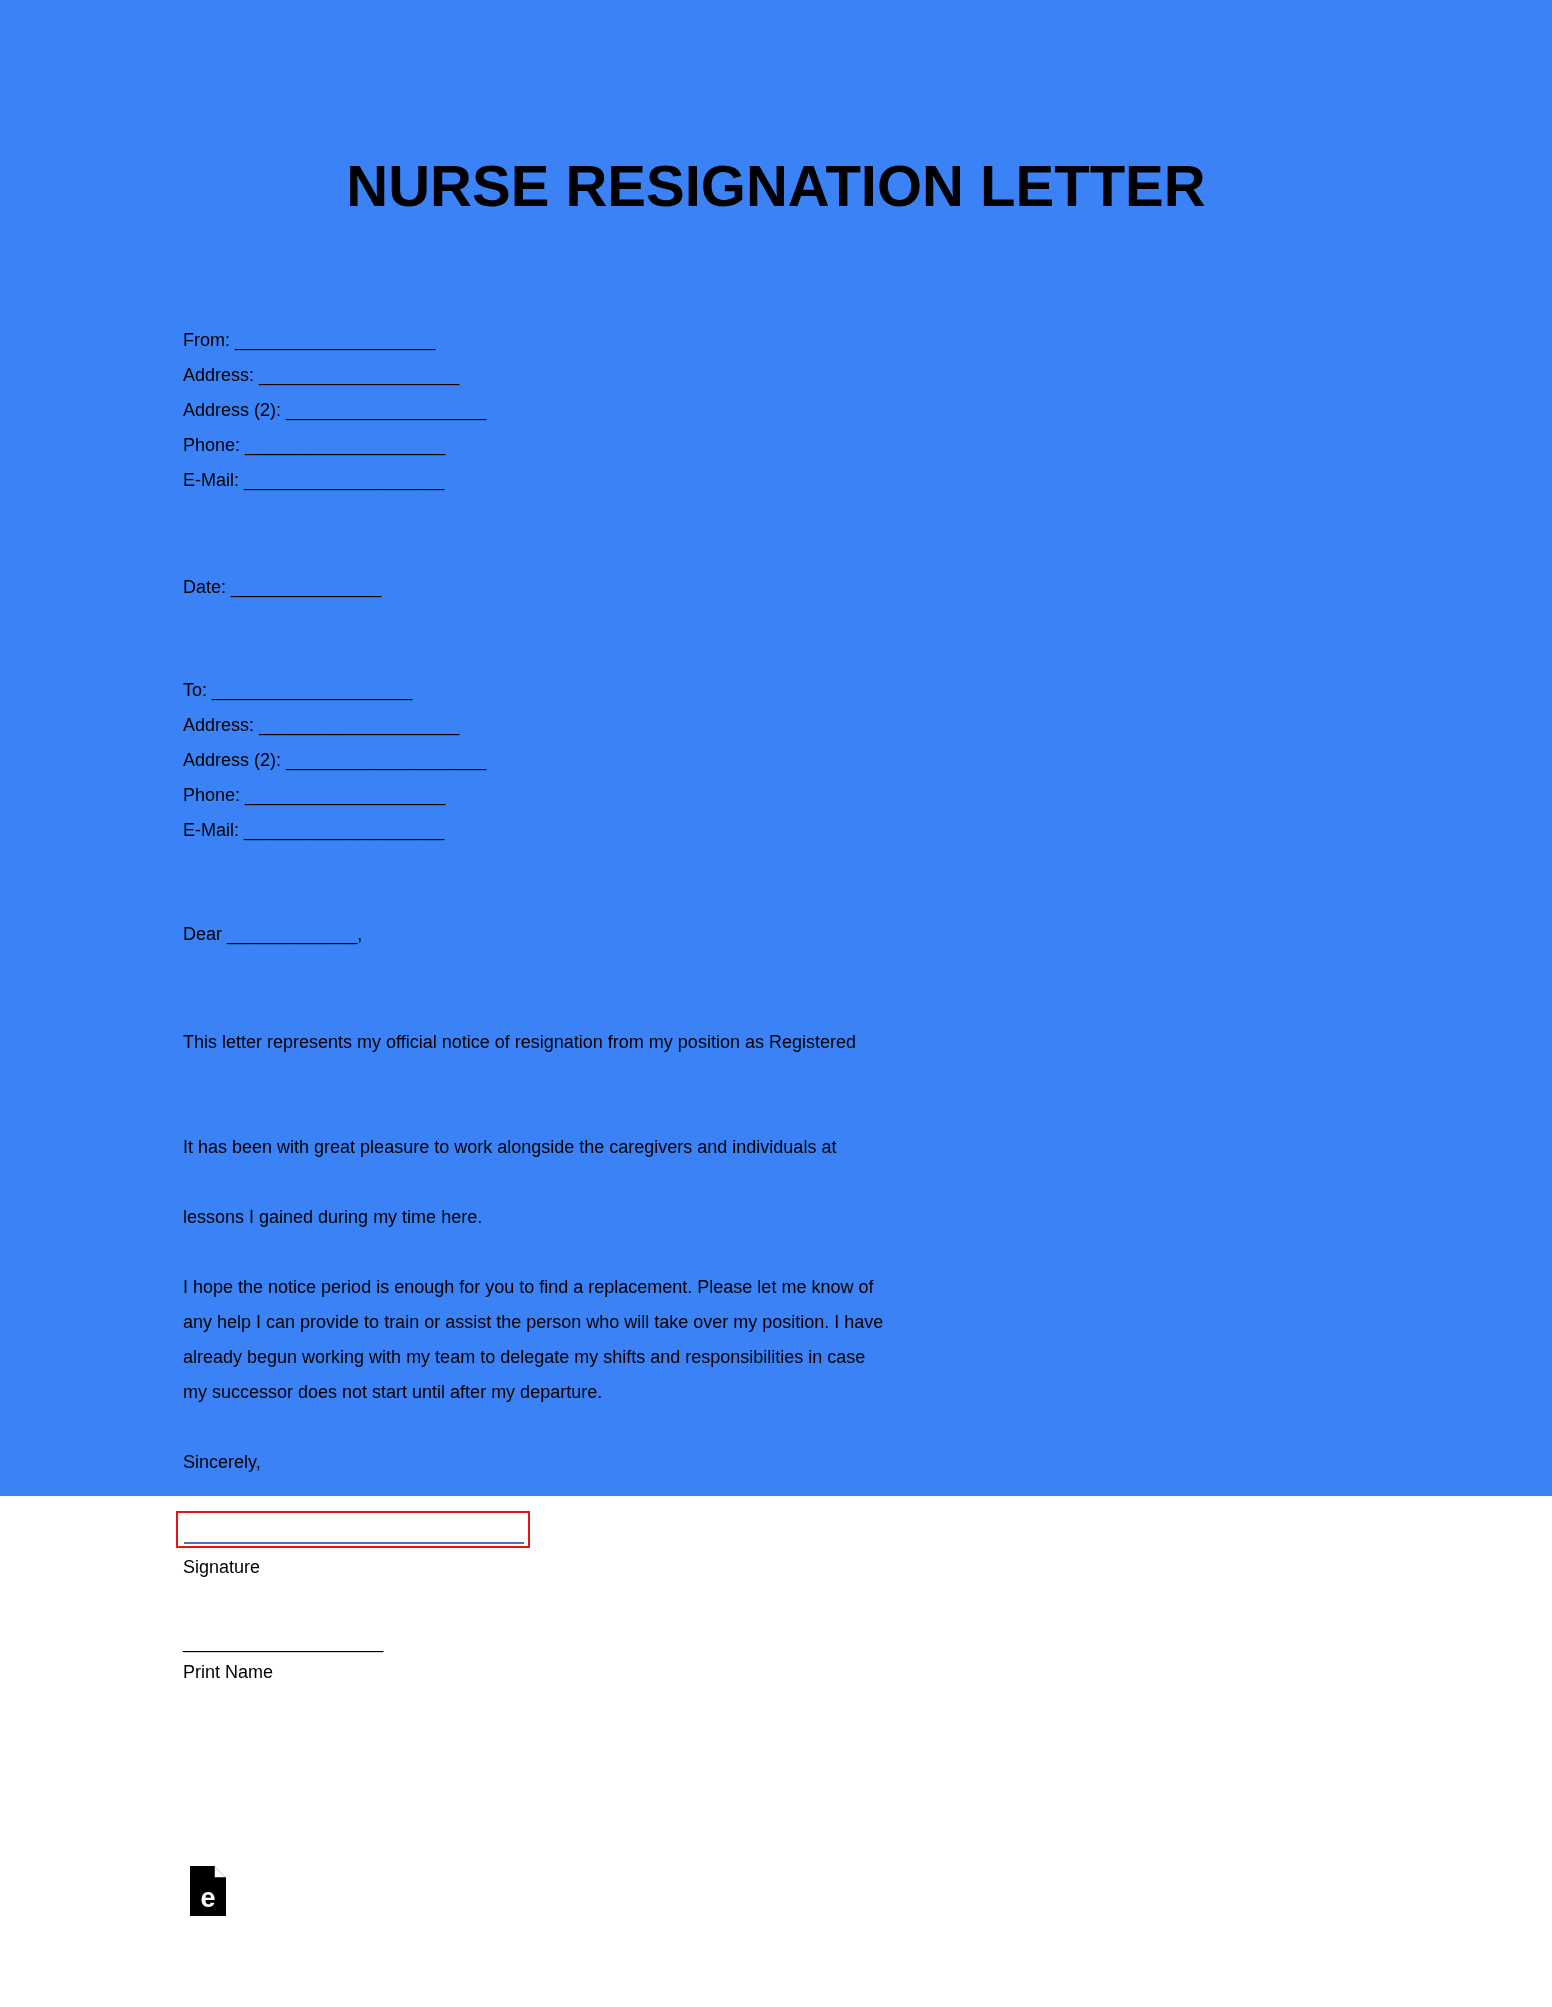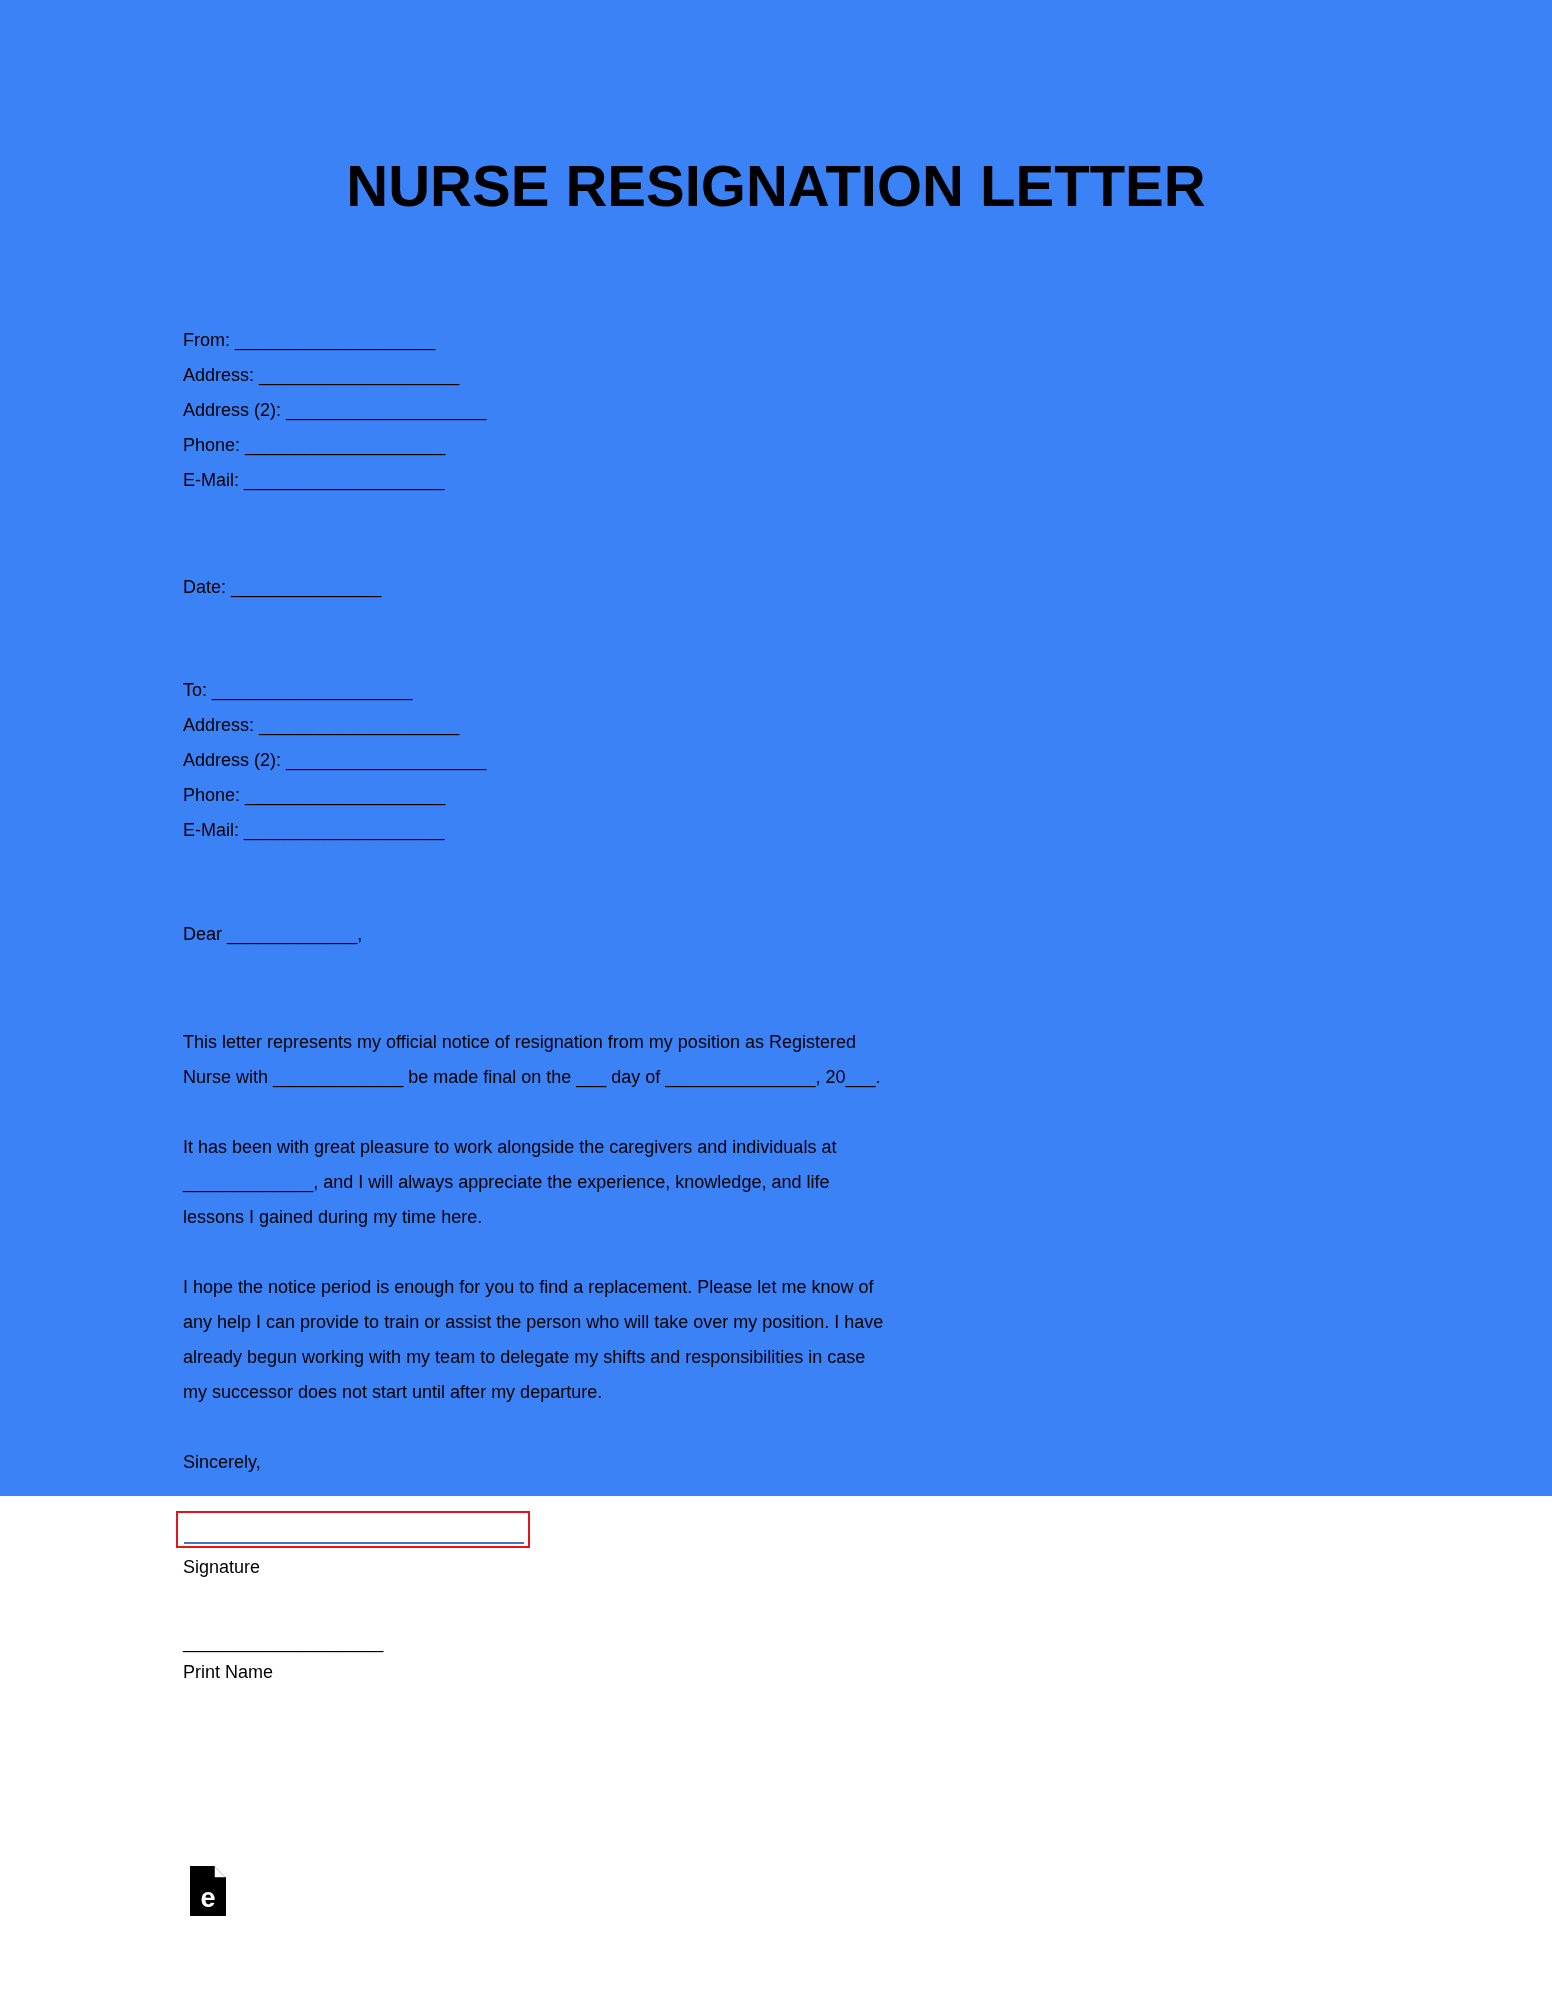--- a/index.html
+++ b/index.html
@@ -48,24 +48,22 @@
 
   <div class="line" style="top:675px">To: ____________________</div>
   <div class="line" style="top:710px">Address: ____________________</div>
   <div class="line" style="top:745px">Address (2): ____________________</div>
   <div class="line" style="top:780px">Phone: ____________________</div>
   <div class="line" style="top:815px">E-Mail: ____________________</div>
 
   <div class="line" style="top:919px">Dear _____________,</div>
 
   <div class="line" style="top:1027px"><span>This letter represents my official notice of resignation from my position as </span><b>Registered</b></div>
-  <div class="line" style="top:1062px"><b>Nurse</b><span> with _____________ be made final on the ___ day of _______________, 20___.</span></div>
 
   <div class="line" style="top:1132px">It has been with great pleasure to work alongside the caregivers and individuals at</div>
-  <div class="line" style="top:1167px">_____________, and I will always appreciate the experience, knowledge, and life</div>
   <div class="line" style="top:1272px">I hope the notice period is enough for you to find a replacement. Please let me know of</div>
 
   <div class="line" style="top:1202px">lessons I gained during my time here.</div>
   <div class="line" style="top:1307px">any help I can provide to train or assist the person who will take over my position. I have</div>
   <div class="line" style="top:1342px">already begun working with my team to delegate my shifts and responsibilities in case</div>
   <div class="line" style="top:1377px">my successor does not start until after my departure.</div>
 
   <div class="line" style="top:1447px">Sincerely,</div>
 
   <div class="sig-box">

